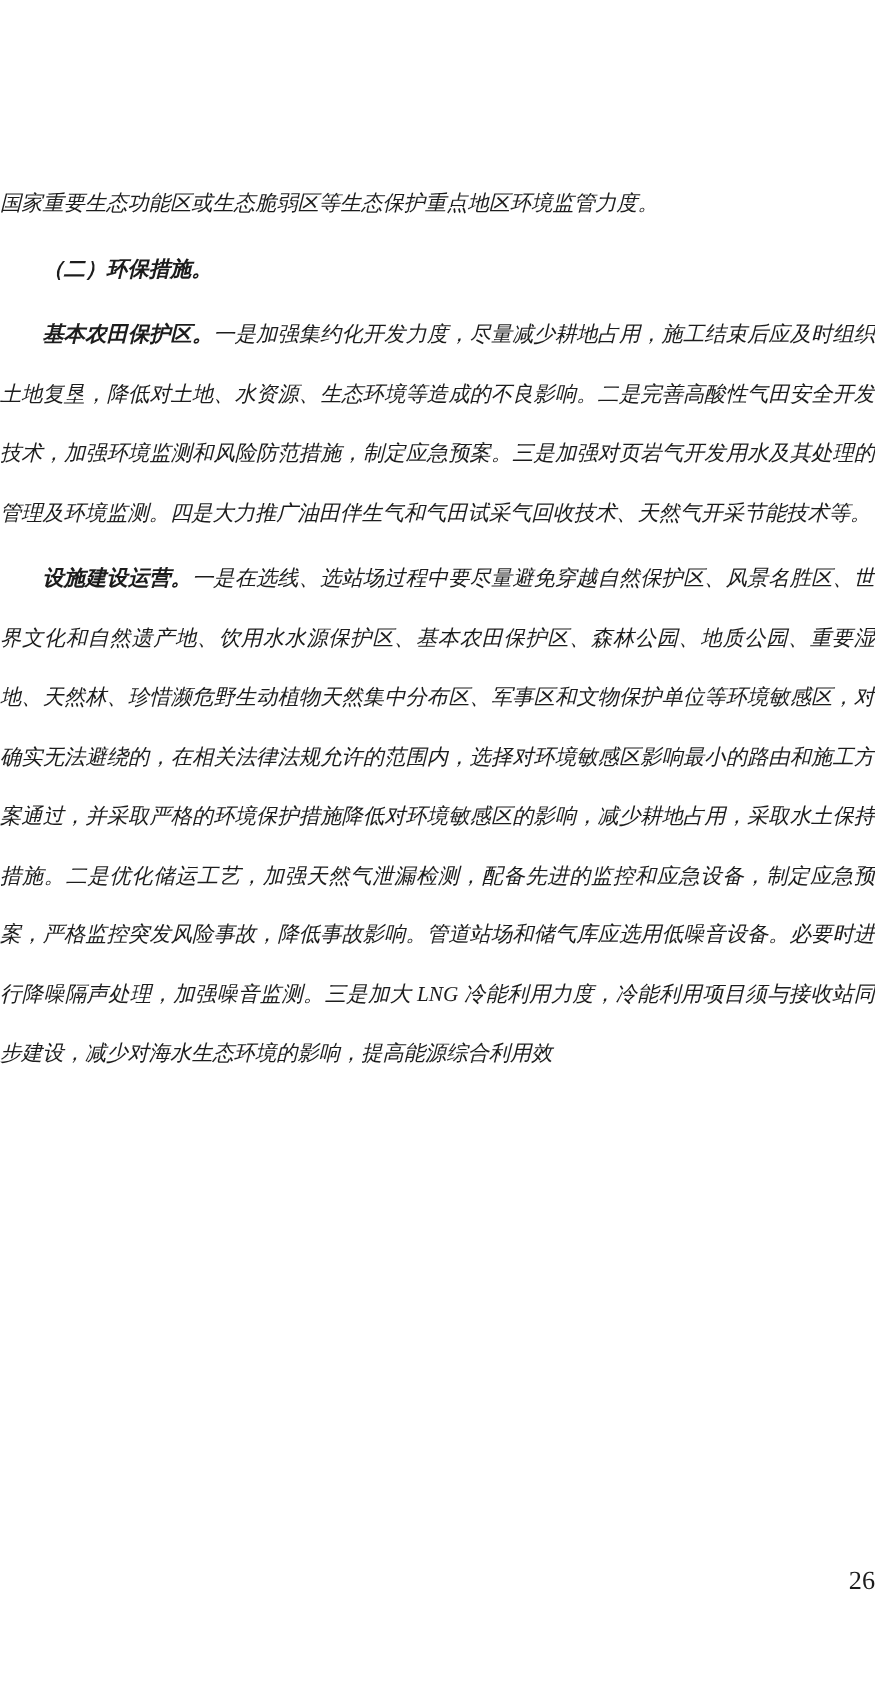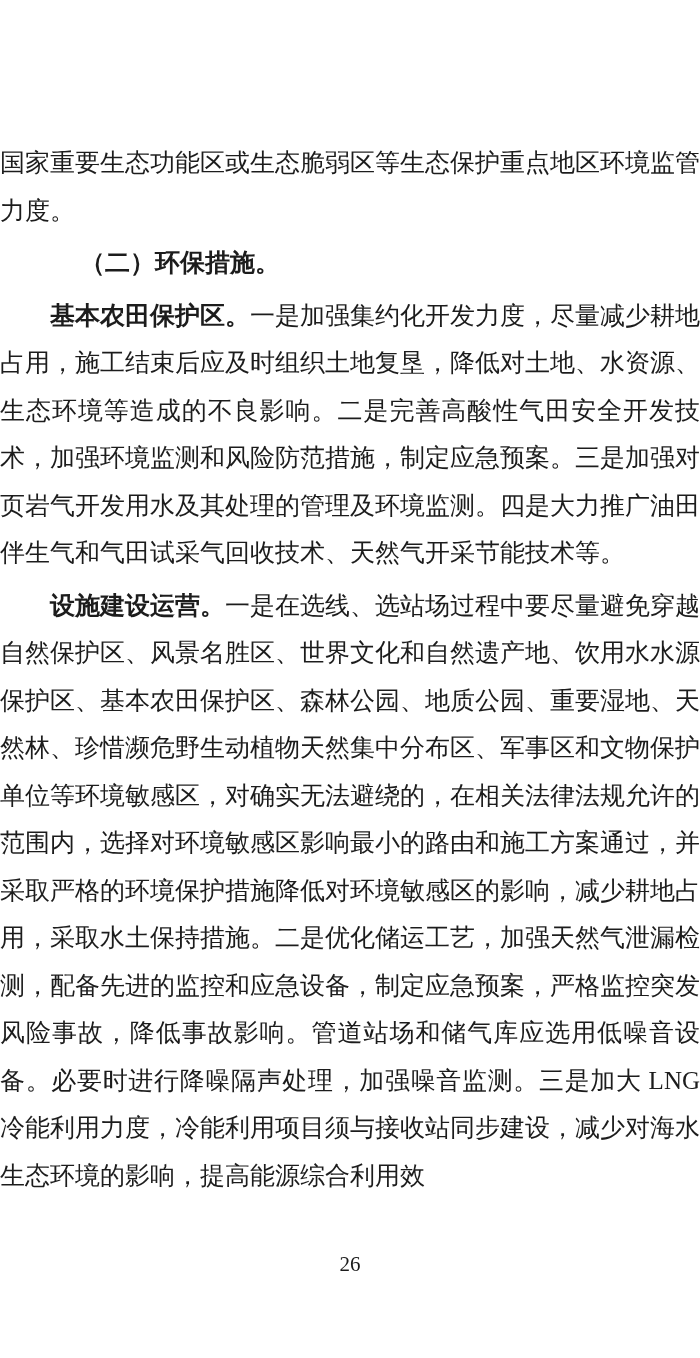--- a/index.html
+++ b/index.html
@@ -14,50 +14,50 @@
     background: #ffffff;
     overflow: hidden;
     color: #1c1c1c;
   }
   .content {
     position: absolute;
     top: 139px;
     left: 0;
     width: 700px;
     font-family: "Liberation Serif", serif;
-    font-size: 25px;
+    font-size: 17px;
     line-height: 47.5px;
     text-align: justify;
     text-justify: inter-character;
     word-break: break-all;
     color: #1c1c1c;
+    font-style: italic;
   }
   .content p {
     margin: 0;
     text-indent: 2em;
   }
   .content p + p {
     margin-top: 5px;
   }
   .content p.continuation {
     text-indent: 0;
   }
   .heading {
     font-weight: bold;
-    padding-left: 30px;
   }
   .lead {
     font-weight: bold;
   }
   .page-number {
     position: absolute;
     top: 1251px;
     left: 0;
     width: 700px;
-    text-align: center;
+    text-align: right;
     font-family: "Liberation Serif", serif;
     font-size: 21px;
     line-height: 26px;
     color: #1c1c1c;
   }
 </style>
 </head>
 <body>
 
 <div class="page">

